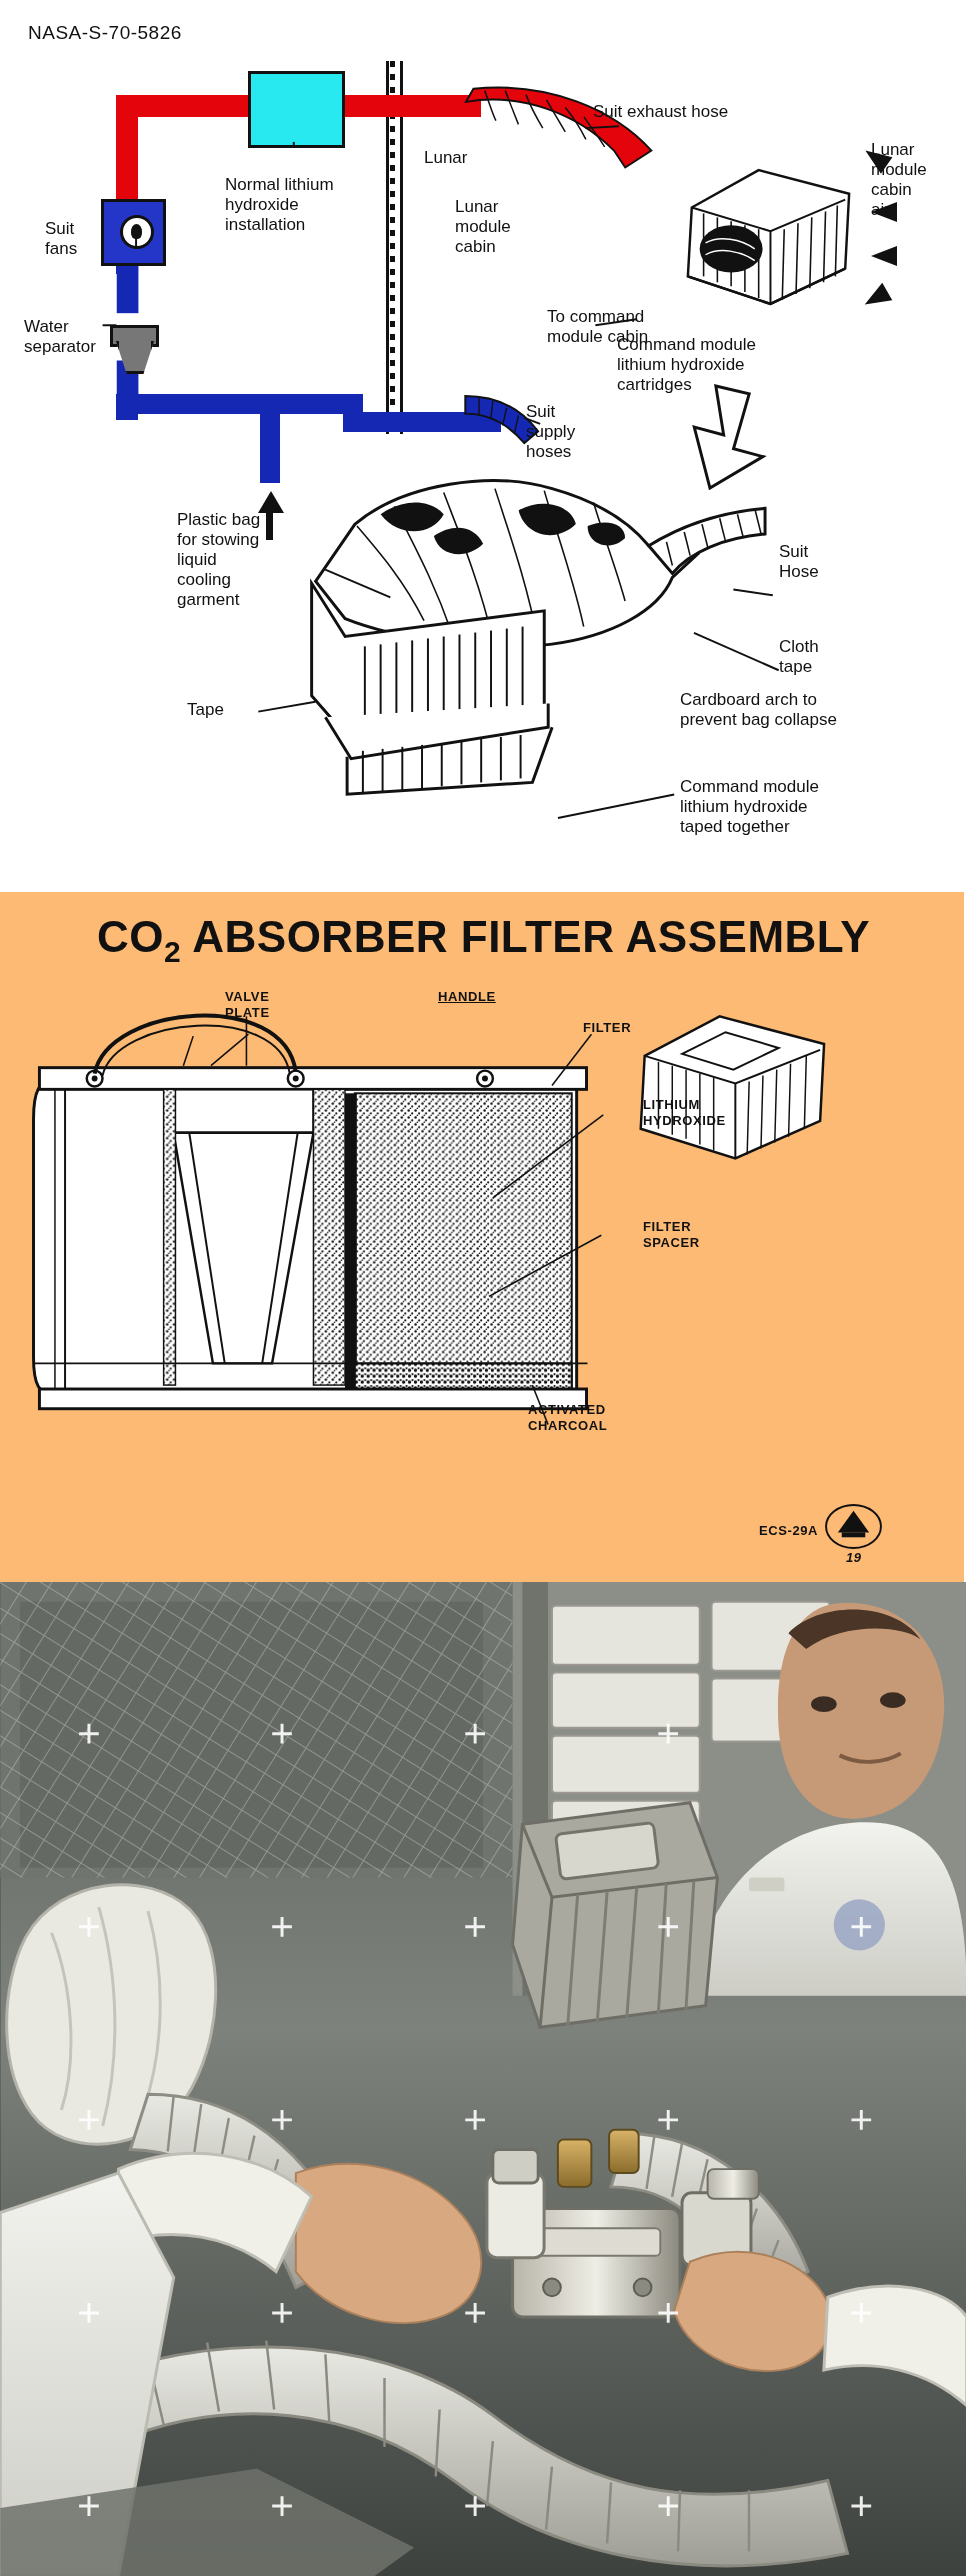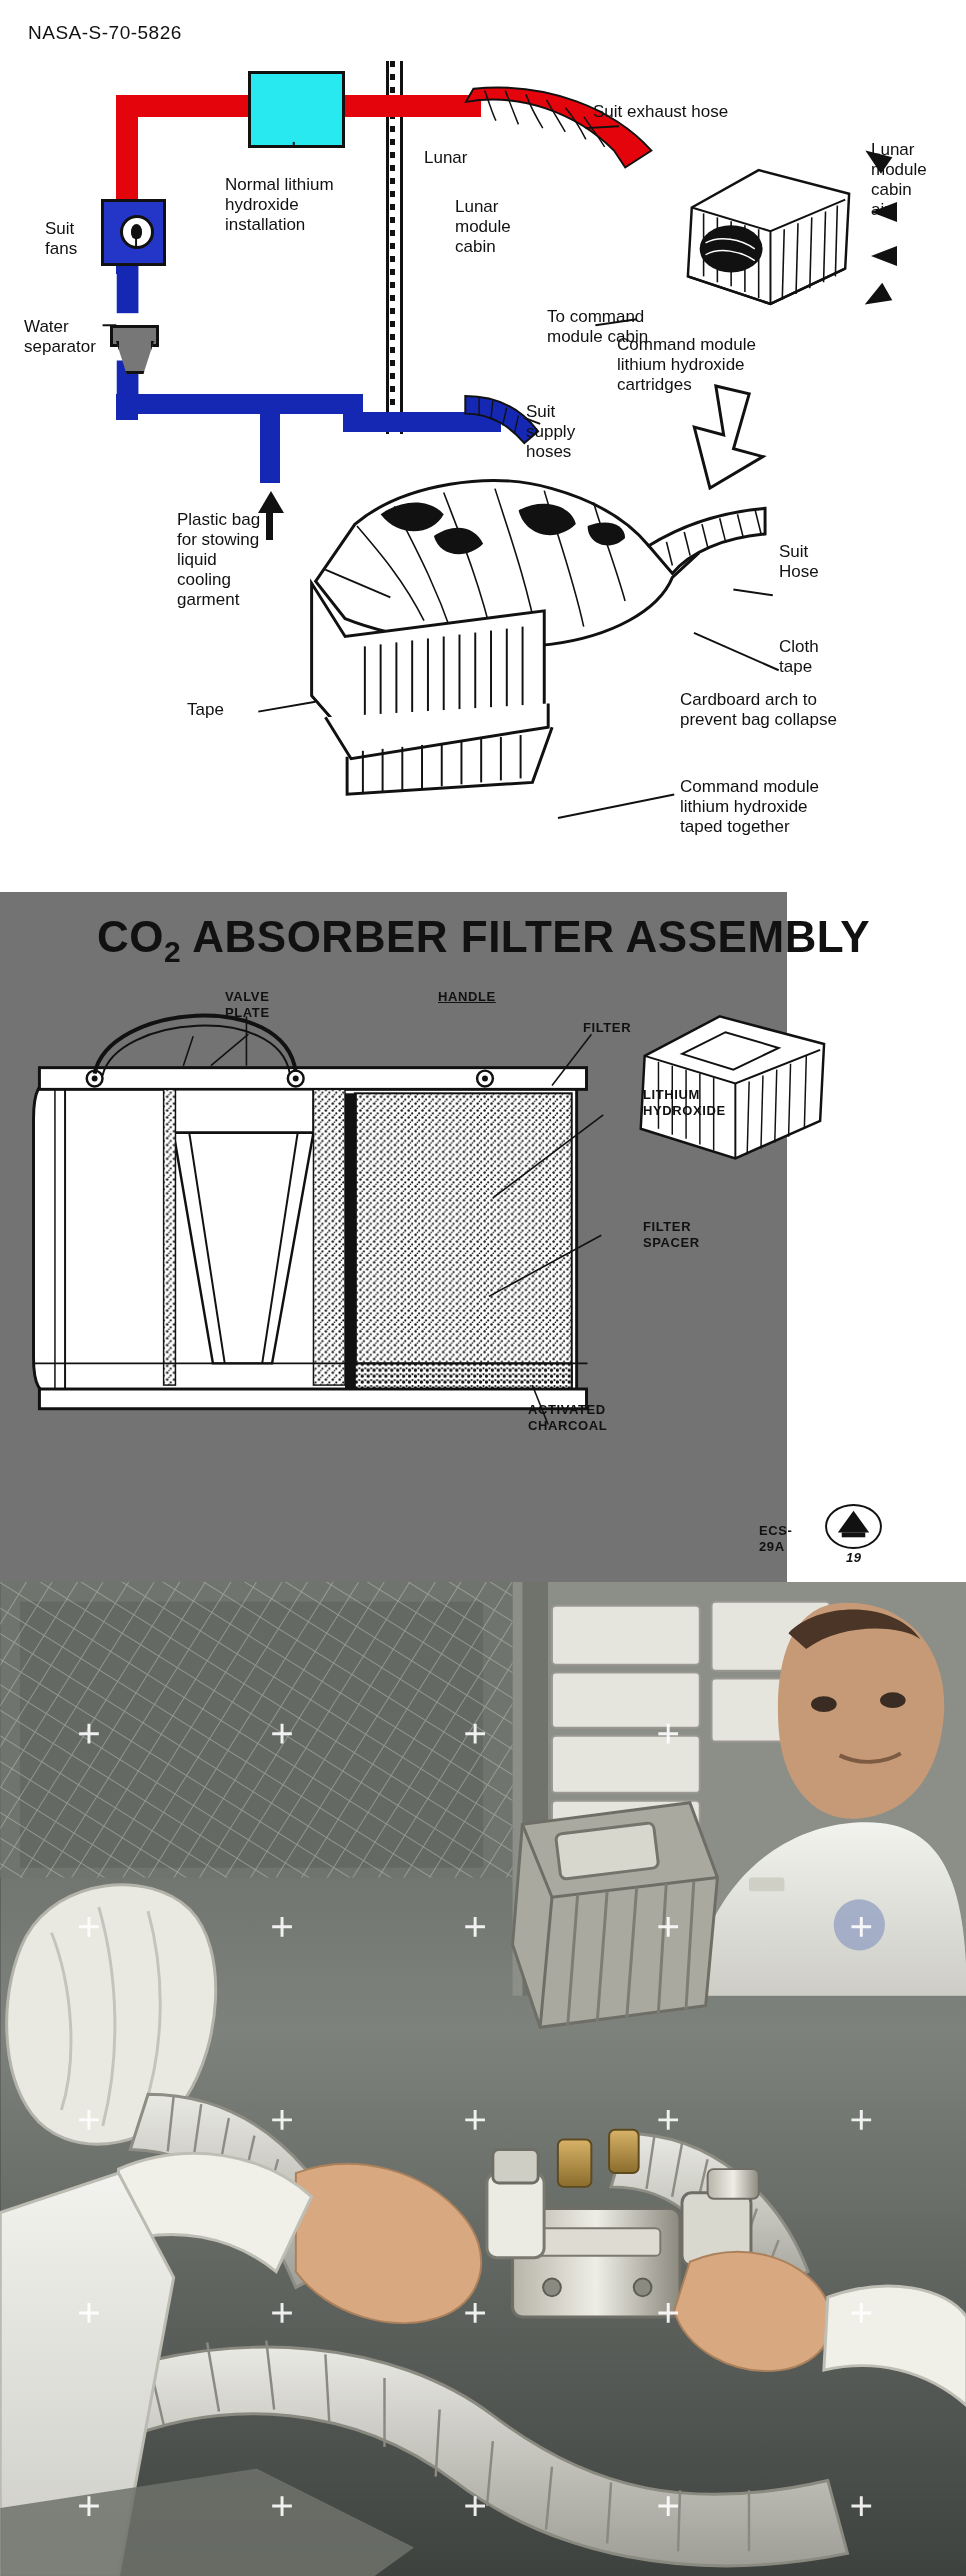--- a/index.html
+++ b/index.html
@@ -186,22 +186,22 @@
     position: absolute;
     font-size: 17px;
     line-height: 1.18;
     color: #111;
   }
 
   
   .panel-filter {
     position: absolute;
     left: 0; top: 892px;
-    width: 787px; height: 690px;
-    background: #737373;
+    width: 964px; height: 690px;
+    background: #fdba74;
   }
   .filter-title {
     position: absolute;
     left: 0; top: 20px;
     width: 967px;
     text-align: center;
     font-size: 44px;
     font-weight: bold;
     letter-spacing: 0.5px;
     color: #111;
@@ -522,21 +522,21 @@
         <path d="M610,268 L496,330"></path>
         <path d="M540,420 L556,460"></path>
         <path d="M196,66 L186,96"></path>
       </g>
     </svg>
 
     <div class="flbl" style="left:225px; top:97px; white-space:pre;">VALVE
 PLATE</div>
     <div class="flbl" style="left:438px; top:97px;text-decoration:underline;">HANDLE</div>
     <div class="flbl" style="left:583px; top:128px;">FILTER</div>
-    <div class="flbl" style="left:643px; top:195px; white-space:pre;">LITHIUM
+    <div class="flbl" style="left:643px; top:205px; white-space:pre;">LITHIUM
 HYDROXIDE</div>
     <div class="flbl" style="left:643px; top:327px; white-space:pre;">FILTER
 SPACER</div>
     <div class="flbl" style="left:528px; top:510px; white-space:pre;">ACTIVATED
 CHARCOAL</div>
 
     <div class="flbl" style="left:759px; top:631px;">ECS-29A</div>
     <div class="flbl" style="left:846px; top:658px;font-style:italic;">19</div>
 
     <svg style="position:absolute;left:820px;top:611px;" width="67" height="49" viewBox="0 0 68 50">

